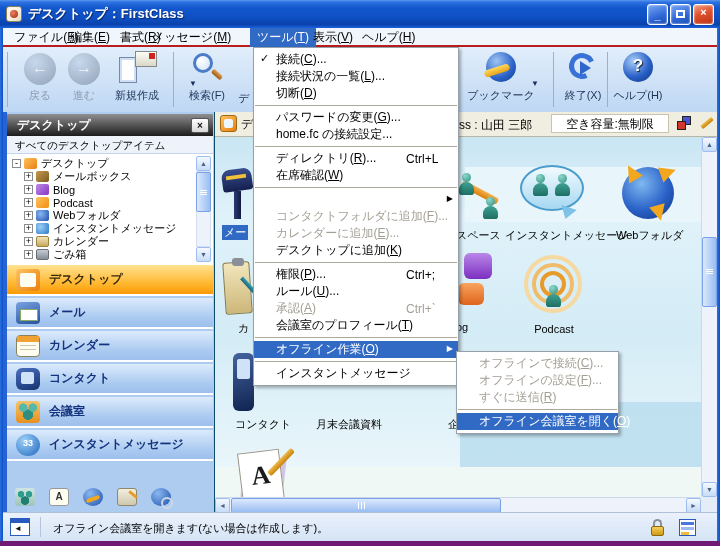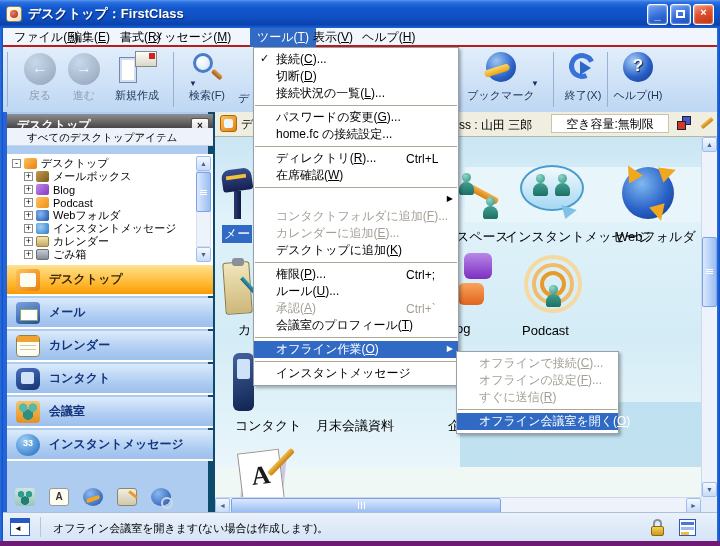--- a/index.html
+++ b/index.html
@@ -42,29 +42,29 @@
 .ic-globe{width:34px;height:34px;margin:0 auto;position:relative}
 .ic-globe .g{position:absolute;left:2px;top:1px;width:30px;height:30px;border-radius:50%;background:radial-gradient(circle at 35% 30%,#9cc4f2,#2a62c8 60%,#123a8a)}
 .ic-globe .y{position:absolute;left:0;top:16px;width:26px;height:7px;background:linear-gradient(#ffd85e,#e8a21a);border-radius:4px;transform:rotate(-18deg)}
 .ic-exit{width:34px;height:34px;margin:0 auto;position:relative}
 .ic-exit .ring{position:absolute;left:3px;top:2px;width:26px;height:26px;border-radius:50%;border:5px solid #3a71d6;border-right-color:transparent;transform:rotate(20deg)}
 .ic-exit .tri{position:absolute;left:14px;top:10px;width:0;height:0;border:7px solid transparent;border-left:11px solid #2f66cc}
 .ic-help{width:34px;height:34px;margin:0 auto;position:relative}
 .ic-help .sph{position:absolute;left:2px;top:1px;width:30px;height:30px;border-radius:50%;background:radial-gradient(circle at 35% 30%,#aacdf7,#2a62c8 55%,#0e3280)}
 .ic-help .q{position:absolute;left:0;right:0;top:5px;text-align:center;color:#fff;font-weight:bold;font-size:17px;text-shadow:1px 1px 1px #123}
 
-#sidebar{position:absolute;left:3px;top:112px;width:212px;height:400px;background:#aecbf0;border-right:7px solid #0c4a6e}
+#sidebar{position:absolute;left:3px;top:112px;width:212px;height:400px;background:#aecbf0;border-right:1px solid #0c4a6e}
 #sb-accent{position:absolute;left:0;top:0;width:4px;height:400px;background:#2563d6}
 #sb-head{position:absolute;left:4px;top:2px;width:206px;height:22px;background:linear-gradient(#8f8f8f,#1c1c1c);
   display:flex;align-items:center;padding:0 4px 0 10px;color:#fff;font-size:12px;font-weight:bold}
 #sb-head .sp{flex:1}
 #sb-close{width:18px;height:15px;background:linear-gradient(#fff,#d8d8d8);border:1px solid #555;border-radius:2px;
   text-align:center;line-height:13px;font-size:10px;font-weight:bold;color:#111}
-#sb-sub{position:absolute;left:4px;top:16px;width:206px;height:18px;background:#eef3fb;border-bottom:1px solid #c5d6ec;
-  font-size:10.5px;color:#000;line-height:18px;padding-left:20px}
+#sb-sub{position:absolute;left:4px;top:24px;width:206px;height:18px;background:#eef3fb;border-bottom:1px solid #c5d6ec;
+  font-size:10.5px;color:#000;line-height:18px;padding-left:8px}
 #sb-tree{position:absolute;left:4px;top:42px;width:206px;height:111px;background:#fff;overflow:hidden}
 .trow{display:flex;align-items:center;height:13px;font-size:11px;color:#000;white-space:nowrap}
 .trow .exp{width:9px;height:9px;border:1px solid #8c8c8c;background:#fff;font-size:9px;line-height:7px;text-align:center;margin-right:3px;color:#000}
 .trow .tico{width:13px;height:11px;border-radius:2px;margin-right:4px}
 .ti0{background:linear-gradient(135deg,#ffc35e,#e87f0e)}
 .ti1{background:linear-gradient(135deg,#c89a4e,#7a5a20)}
 .ti2{background:linear-gradient(135deg,#c08ae8,#8637c0)}
 .ti3{background:linear-gradient(135deg,#ffc35e,#ef8f12)}
 .ti4{background:radial-gradient(circle at 35% 35%,#8ab8f0,#1c4fae)}
 .ti5{background:radial-gradient(circle at 35% 35%,#9cd0f5,#2a77c8)}
@@ -119,21 +119,21 @@
 #ovl-ico{position:absolute;left:462px;top:4px;width:14px;height:14px}
 #ovl-ico .b1{position:absolute;right:0;top:0;width:9px;height:9px;background:#4a53d0;border:1px solid #222}
 #ovl-ico .b2{position:absolute;left:0;bottom:0;width:9px;height:9px;background:#d2372c;border:1px solid #222}
 #pencil-ico{position:absolute;left:483px;top:3px;width:16px;height:16px}
 #pencil-ico::after{content:"";position:absolute;left:2px;top:6px;width:14px;height:4px;background:linear-gradient(#f0bc50,#c8820a);transform:rotate(-40deg);border-radius:1px}
 #desktop{position:absolute;left:0;top:25px;width:486px;height:360px;
   background:linear-gradient(180deg,#c9e6f3 0%,#e0f2fa 22%,#d4ecf6 55%,#eef8fc 100%)}
 .patch1{position:absolute;left:245px;top:265px;width:241px;height:65px;background:#b6dcee;opacity:.8}
 .patch2{position:absolute;left:0;top:330px;width:486px;height:30px;background:#eff8f5}
 .patch3{position:absolute;left:250px;top:30px;width:236px;height:55px;background:#e8f5fb}
-.dlabel{position:absolute;font-size:13px;color:#000;white-space:nowrap;text-align:left}
+.dlabel{position:absolute;font-size:11px;color:#000;white-space:nowrap;text-align:center}
 .dlabel.sel{background:#316ac5;color:#fff;padding:0 2px}
 
 .person{position:absolute;width:17px;height:24px}
 .person::before{content:"";position:absolute;left:4px;top:0;width:9px;height:9px;border-radius:50%;background:radial-gradient(circle at 35% 30%,#8fd8cb,#2f8f80)}
 .person::after{content:"";position:absolute;left:1px;top:9px;width:15px;height:13px;border-radius:8px 8px 3px 3px;background:linear-gradient(#3da192,#1f6f63)}
 .ic-mailbox{position:absolute;left:7px;top:28px;width:34px;height:58px}
 .ic-mailbox .box{position:absolute;left:0;top:4px;width:30px;height:22px;background:linear-gradient(#3a4e8e,#141f4e);border-radius:8px 8px 3px 3px;transform:rotate(-8deg)}
 .ic-mailbox .slot{position:absolute;left:4px;top:10px;width:20px;height:4px;background:#f2c23a;transform:rotate(-8deg)}
 .ic-mailbox .post{position:absolute;left:12px;top:26px;width:7px;height:28px;background:linear-gradient(90deg,#2a3a72,#101a42)}
 .ic-clip{position:absolute;left:9px;top:121px;width:30px;height:60px}
@@ -515,24 +515,24 @@
   <div class="fr" id="fr-l"></div>
   <div class="fr" id="fr-r"></div>
   <div id="fr-b"></div>
 
   <div id="toolsmenu" class="popup">
     <div class="mi">
       <span class="mck">✓</span>
       <span class="mlb">接続(<u>C</u>)...</span>
     </div>
     <div class="mi">
+        <span class="mlb">接続状況の一覧(<u>L</u>)...</span>
+      </div>
+    <div class="mi">
         <span class="mlb">切断(<u>D</u>)</span>
-      </div>
-    <div class="mi">
-        <span class="mlb">接続状況の一覧(<u>L</u>)...</span>
       </div>
     <div class="msep"></div>
     <div class="mi">
         <span class="mlb">パスワードの変更(<u>G</u>)...</span>
       </div>
     <div class="mi">
         <span class="mlb">home.fc の接続設定...</span>
       </div>
     <div class="msep"></div>
     <div class="mi">

